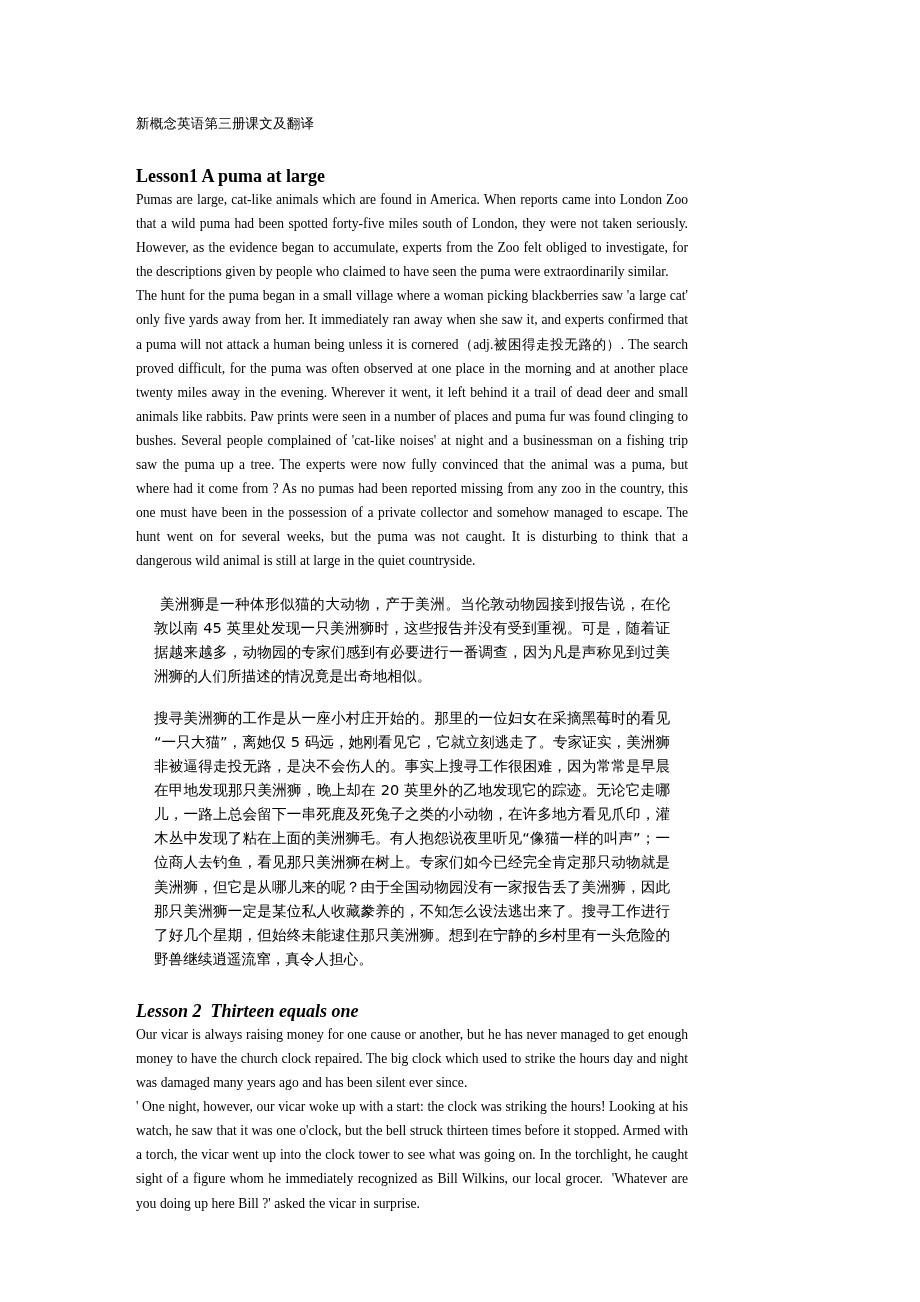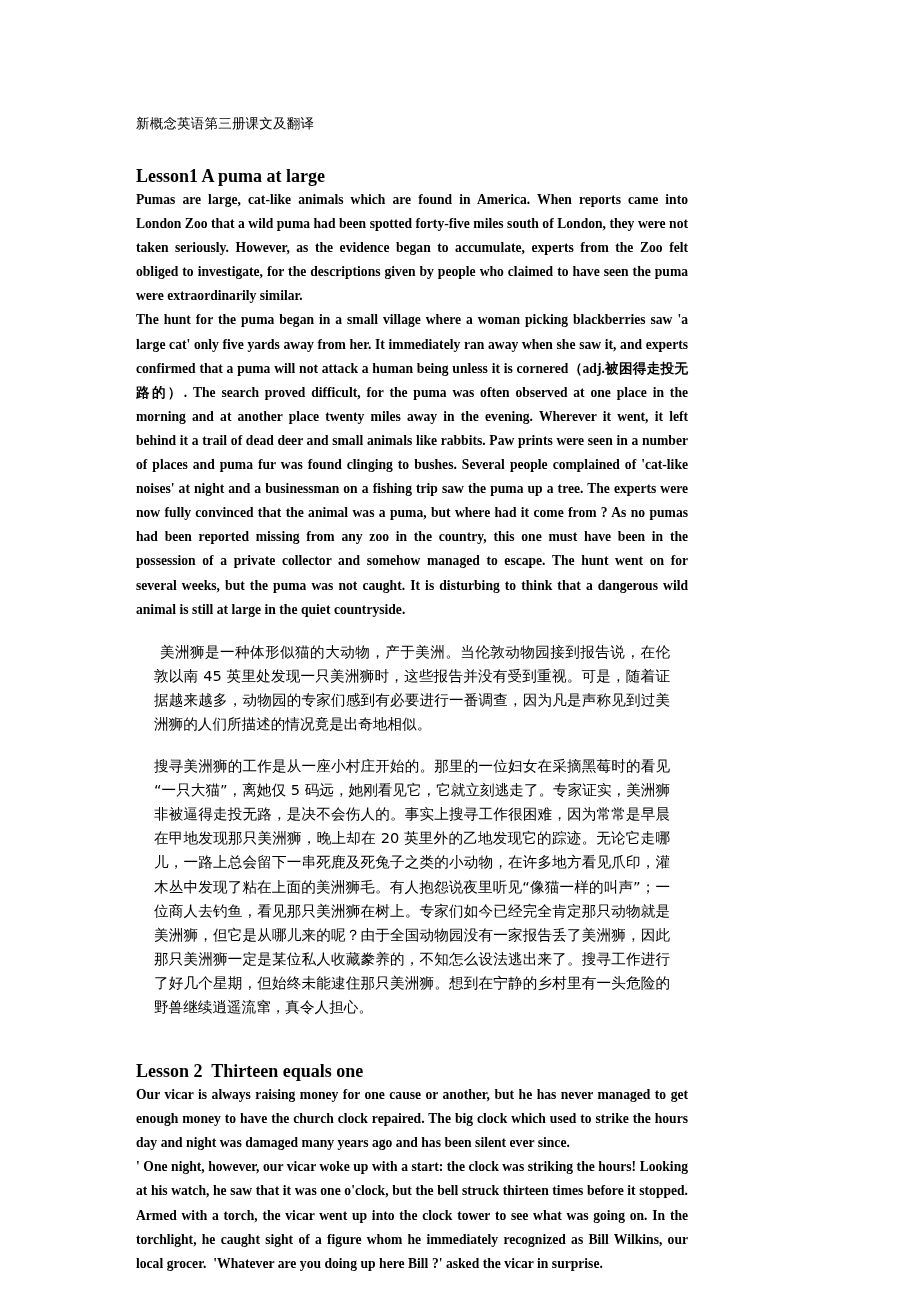--- a/index.html
+++ b/index.html
@@ -38,36 +38,36 @@
     white-space: pre-wrap;
   }
   .para-en {
     font-size: 13.6px;
     line-height: 24.1px;
     margin: 0;
     text-align: justify;
     text-justify: inter-word;
     white-space: pre-wrap;
     word-spacing: 0.1px;
-    font-weight: bold;
   }
   .para-cn {
     font-size: 14.6px;
     line-height: 24.1px;
     margin: 18px;
     text-align: justify;
     white-space: pre-wrap;
     font-family: "DejaVu Sans", "Liberation Sans", sans-serif;
     letter-spacing: 0;
   }
   .para-cn.indented {
     text-indent: 6px;
   }
   .gap-before {
-    margin-top: 40px;
+    margin-top: 28px;
+    font-style: italic;
   }
 </style>
 </head>
 <body>
 
 <div class="page">
 
   <p class="doc-title">新概念英语第三册课文及翻译</p>
 
   <h2 class="lesson-heading">Lesson1 A puma at large</h2>

